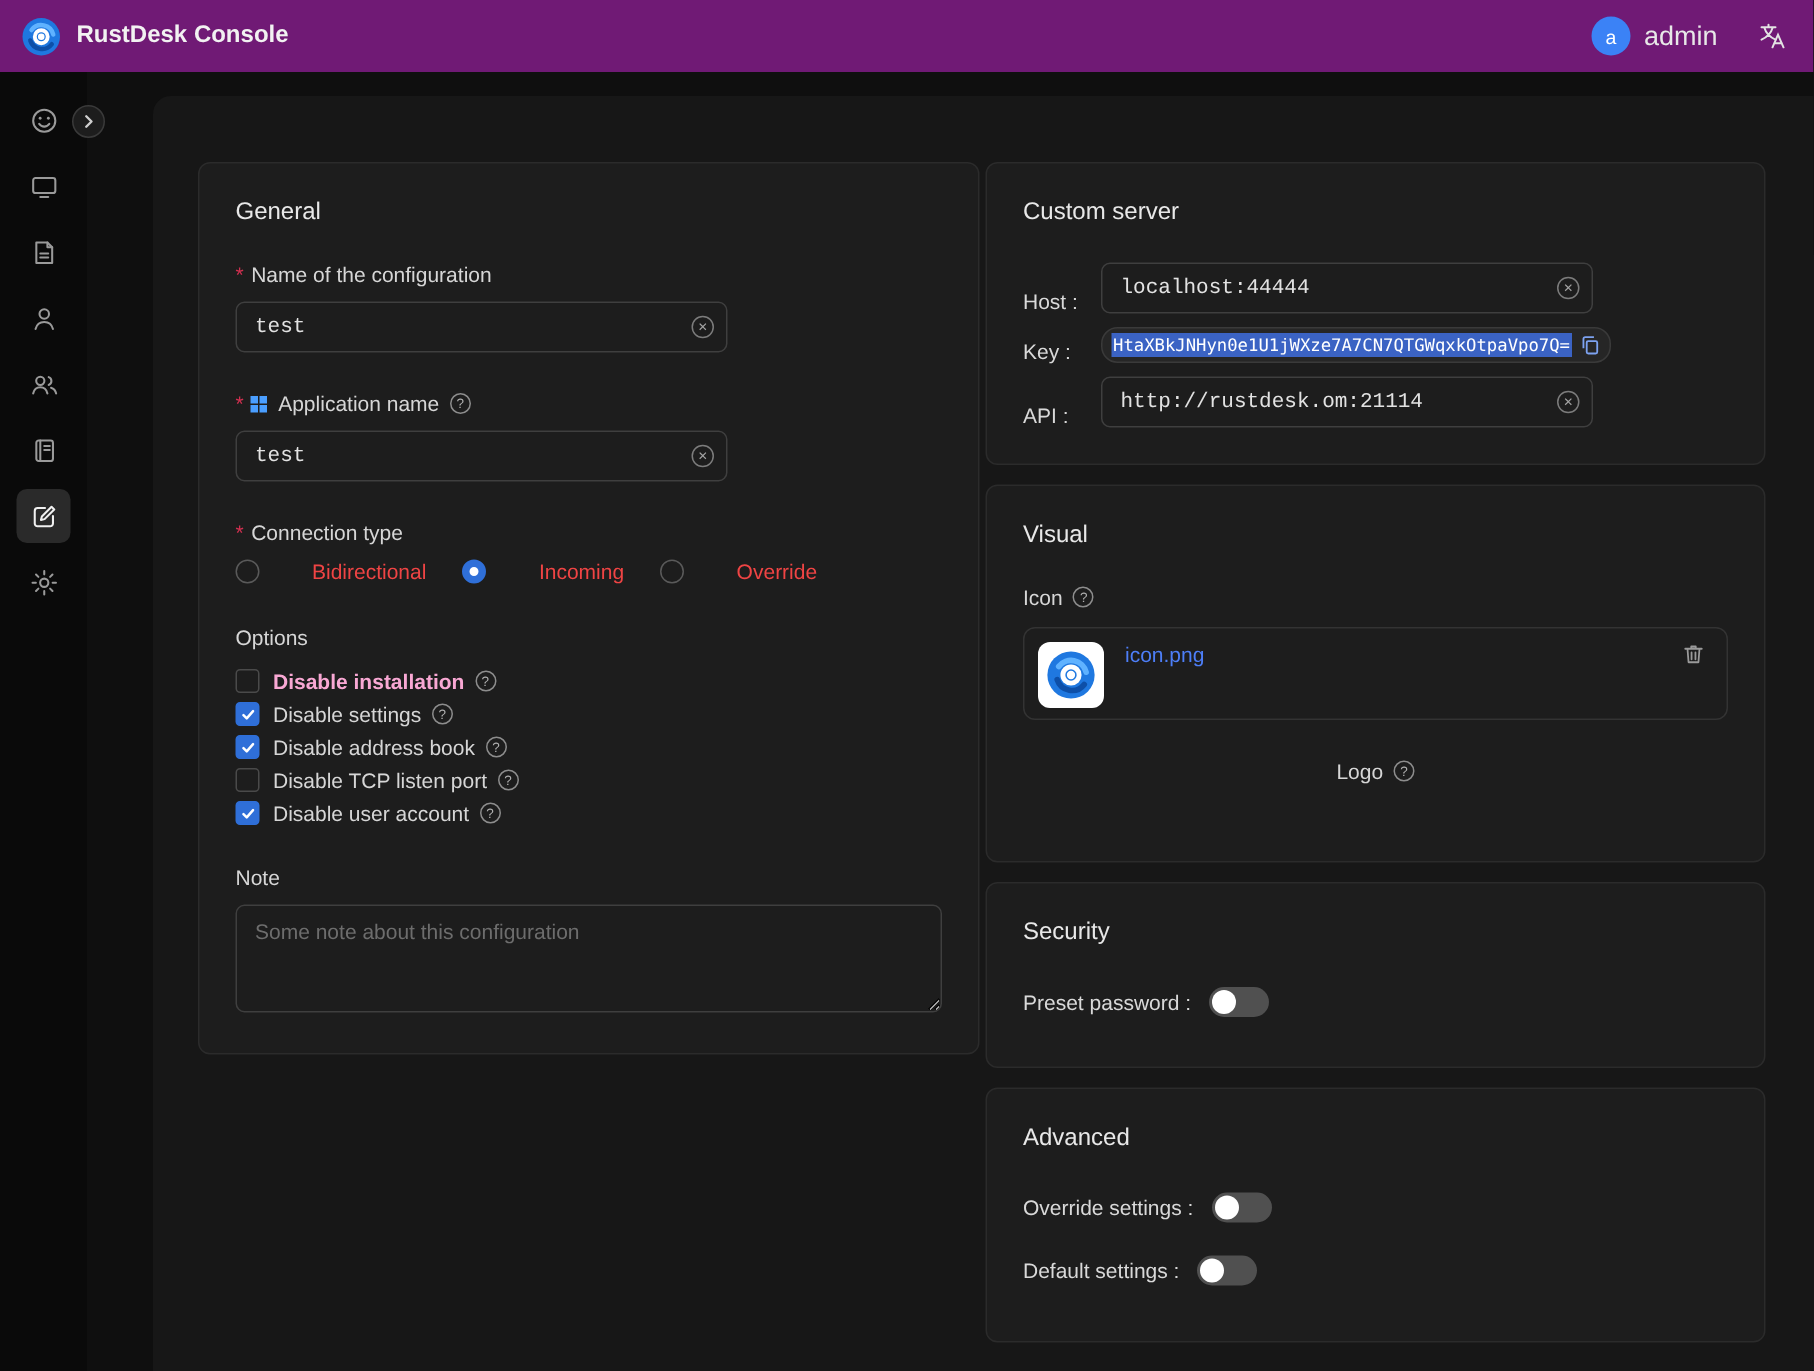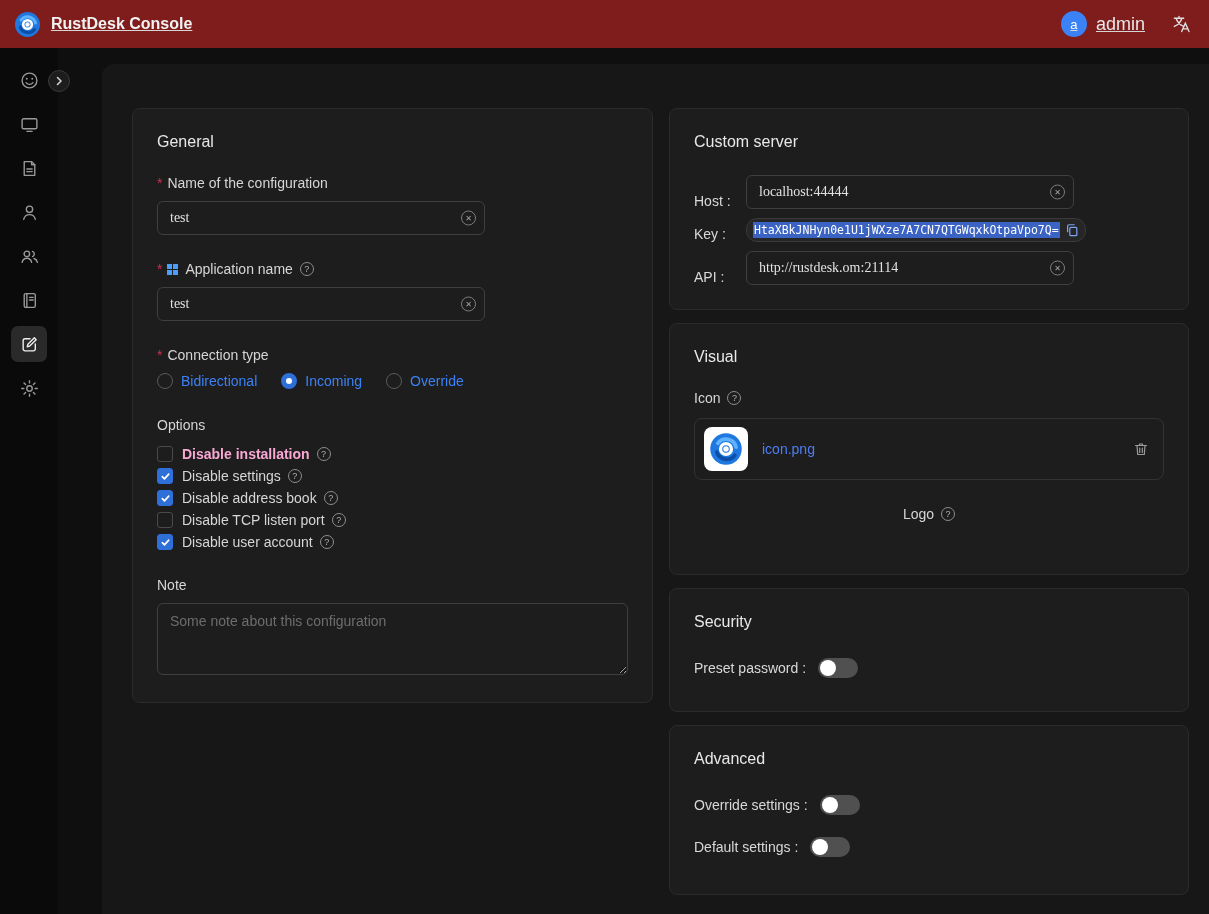--- a/index.html
+++ b/index.html
@@ -9,22 +9,22 @@
     background:#0f0f0f;
     font-family:"Liberation Sans","DejaVu Sans",sans-serif;
     color:#d6d6d6; font-size:14px;
     -webkit-font-smoothing:antialiased;
   }
   :root{
     --accent:#2f6fd8; --link:#4d7ef7; --sel:#3b63c4;
   }
   
   header{
-    height:48px; background:#7f1d1d; display:flex; align-items:center;
-    padding:0 18px 0 14px; position:relative; z-index:10;text-decoration:underline;
+    height:48px; background:#701a75; display:flex; align-items:center;
+    padding:0 18px 0 14px; position:relative; z-index:10;
   }
   .logo{ width:27px; height:27px; }
   .app-title{ margin-left:10px; font-size:16px; font-weight:700; color:#f2f2f2; }
   .hspacer{ flex:1; }
   .avatar{
     width:26px; height:26px; border-radius:50%; background:#3b82f6; color:#fff;
     display:flex; align-items:center; justify-content:center; font-size:13px; cursor:pointer;
   }
   .username{ margin:0 26px 0 9px; color:#e8e8e8; font-size:18px; cursor:pointer; }
   .translate{ color:#e3e3e3; cursor:pointer; display:flex; align-items:center; }
@@ -41,21 +41,21 @@
   .expand-btn{
     position:absolute; left:48px; top:70px; width:22px; height:22px; border-radius:50%;
     background:#1d1d1d; border:1px solid #3a3a3a; color:#cfcfcf; z-index:20;
     display:flex; align-items:center; justify-content:center; cursor:pointer;
   }
   
   main{ position:absolute; left:58px; top:48px; right:0; bottom:0; background:#0f0f0f; }
   .panel{
     position:absolute; left:44px; top:16px; right:0; bottom:0;
     background:#171717; border-top-left-radius:12px; overflow:hidden;
-    padding:44px 12px 0 30px; display:flex; gap:16px; align-items:flex-start;
+    padding:44px 12px 0 30px; display:flex; gap:4px; align-items:flex-start;
   }
   .col-left{ width:521px; }
   .col-right{ width:520px; display:flex; flex-direction:column; gap:13px; }
   .card{
     background:#1d1d1d; border:1px solid #2b2b2b; border-radius:8px; padding:24px;
   }
   .card h2{
     margin:0 0 24px 0; font-size:16px; font-weight:500; color:#e8e8e8;
   }
   
@@ -66,34 +66,34 @@
     font-size:9px; display:inline-flex; align-items:center; justify-content:center;
     margin-left:7px; flex:0 0 auto;
   }
   .winicon{ display:inline-grid; grid-template-columns:5px 5px; grid-gap:1px; margin-right:7px; }
   .winicon i{ width:5px; height:5px; background:#4a9eff; }
   .input-wrap{ position:relative; margin-bottom:26px; }
   .w328{ width:328px; }
   .input-wrap input{
     width:100%; height:34px; background:transparent; border:1px solid #3f3f3f; border-radius:6px;
     color:#e2e2e2; font-size:14px; padding:0 30px 0 12px; outline:none;
-    font-family:Liberation Serif, serif;
+    font-family:Liberation Mono, monospace;
   }
   .clear{
     position:absolute; right:9px; top:50%; transform:translateY(-50%);
     width:15px; height:15px; border-radius:50%; border:1px solid #7c7c7c; color:#a5a5a5;
     font-size:8px; display:flex; align-items:center; justify-content:center; cursor:pointer;
   }
   .radio-group{ display:flex; gap:24px; margin-bottom:28px; }
   .radio-row{ display:flex; align-items:center; gap:8px; cursor:pointer; }
   .radio{
     width:16px; height:16px; border-radius:50%; border:1px solid #5a5a5a; background:transparent; flex:0 0 auto;
   }
   .radio.on{ border:5px solid var(--accent); background:#fff; }
-  .radio-label{ color:#3b82f6; }
+  .radio-label{ color:#ef4444;margin-left:27px; }
   .options-list{ margin-bottom:24px; }
   .check-row{ display:flex; align-items:center; height:22px; cursor:pointer; }
   .checkbox{
     width:16px; height:16px; border-radius:3px; border:1px solid #4a4a4a; margin-right:9px;
     display:flex; align-items:center; justify-content:center; flex:0 0 auto;
   }
   .checkbox.on{ background:var(--accent); border-color:var(--accent); }
   .check-label{ color:#d6d6d6; }
   .check-label.bold{ color:#f9a8d4; font-weight:700; }
   textarea{
@@ -111,21 +111,21 @@
     width:340px; height:24px; background:#262626; border:1px solid #3a3a3a; border-radius:11px;
     display:flex; align-items:center; padding:0 6px; gap:5px; overflow:hidden;
   }
   .key-text{
     background:var(--sel); color:#fff; font-family:"DejaVu Sans Mono","Liberation Mono",monospace;
     font-size:11.5px; padding:1px 1px; white-space:nowrap;
   }
   .copy-btn{ color:#7da2f0; display:flex; cursor:pointer; flex:0 0 auto; }
   
   .file-box{
-    border:1px solid #333; border-radius:8px; height:62px; display:flex; align-items:center;
+    border:1px solid #333; border-radius:8px; height:62px; display:flex; align-items:flex-start;
     padding:9px 14px 9px 9px; margin-bottom:26px;
   }
   .thumb{
     width:44px; height:44px; border-radius:8px; background:#fff; display:flex;
     align-items:center; justify-content:center; flex:0 0 auto;
   }
   .file-link{ color:var(--link); margin-left:14px; cursor:pointer; }
   .trash{ margin-left:auto; color:#9a9a9a; display:flex; cursor:pointer; }
   
   .toggle-row{ display:flex; align-items:center; margin-bottom:16px; height:26px; }

